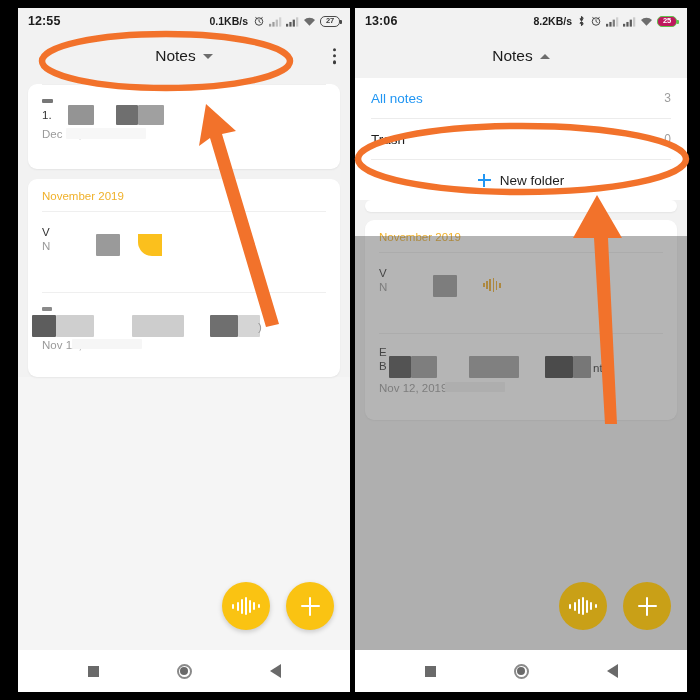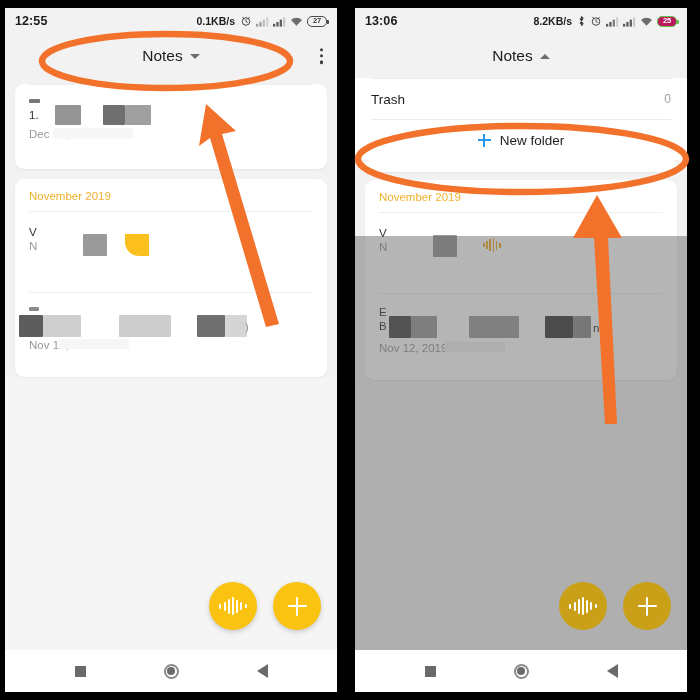--- a/index.html
+++ b/index.html
@@ -5,21 +5,21 @@
 <style>
   html,body{margin:0;padding:0;background:#000;}
   body{width:700px;height:700px;overflow:hidden;
        font-family:"Liberation Sans","DejaVu Sans",sans-serif;
        -webkit-font-smoothing:antialiased;}
 
   .stage{position:relative;width:700px;height:700px;background:#000;}
 
   
   .panel{position:absolute;top:8px;height:684px;width:332px;overflow:hidden;background:#f5f5f5;}
-  .panel.left{left:5px;}
+  .panel.left{left:18px;}
   .panel.right{left:355px;}
 
   
   .statusbar{position:relative;height:26px;display:flex;align-items:center;
              padding:0 10px;box-sizing:border-box;}
   .sb-left-bg{background:#f2f2f2;}
   .sb-right-bg{background:#f2f2f2;}
   .sb-time{font-size:12.5px;font-weight:bold;color:#1c1c1c;letter-spacing:.1px;}
   .sb-spacer{flex:1;}
   .sb-icons{display:flex;align-items:center;gap:4px;}
@@ -265,20 +265,24 @@
     </div>
 
     <div class="appbar">
       <div class="appbar-title">
         <span>Notes</span>
         <i class="caret up"></i>
       </div>
     </div>
 
     <div class="dropdown">
+      <div class="dd-row">
+        <span class="dd-label active">All notes</span>
+        <span class="dd-count">3</span>
+      </div>
       <div class="dd-div"></div>
       <div class="dd-row">
         <span class="dd-label plain">Trash</span>
         <span class="dd-count">0</span>
       </div>
       <div class="dd-div"></div>
       <div class="dd-new">
         <span class="dd-plus"></span>
         <span class="lab">New folder</span>
       </div>

